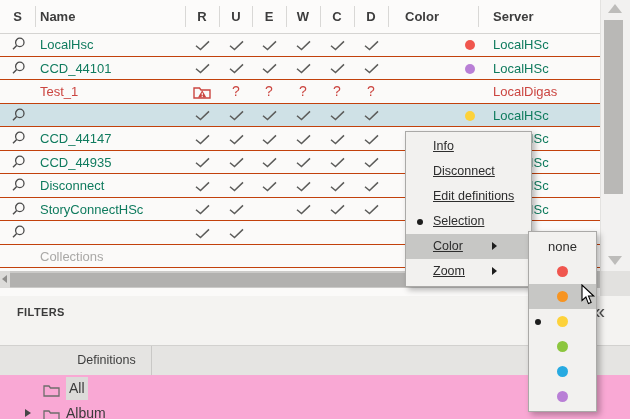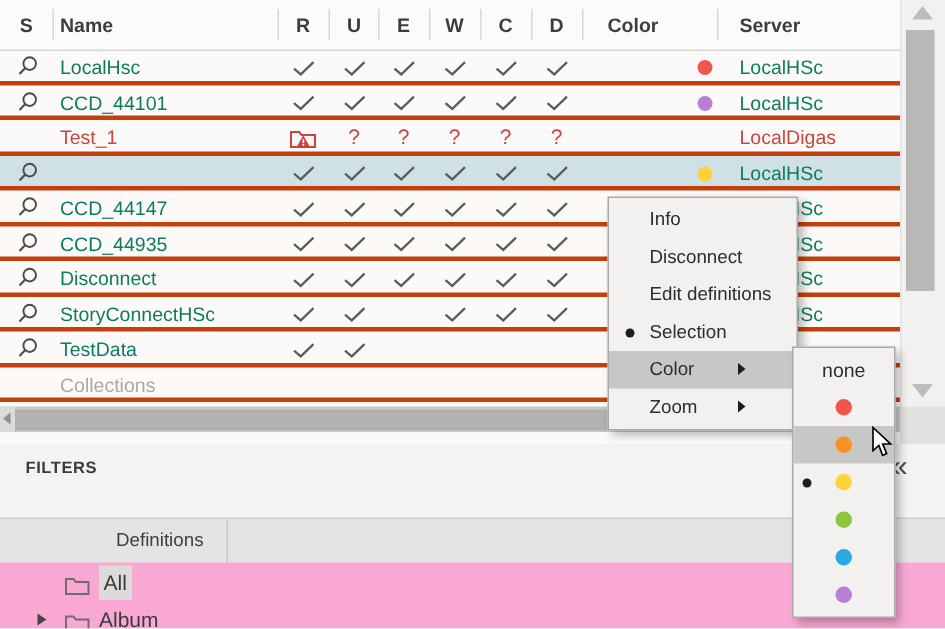--- a/index.html
+++ b/index.html
@@ -12,21 +12,21 @@
   .hc{position:absolute;top:0;height:33px;line-height:33px;font-size:13px;font-weight:bold;color:#3d3d3d;}
   .hc-s{left:0;width:35px;text-align:center;}
   .hc-name{left:40px;}
   .hc-chk{width:34px;text-align:center;}
   .hc-r{left:185px;}.hc-u{left:219px;}.hc-e{left:252px;}.hc-w{left:286px;}.hc-c{left:320px;}.hc-d{left:354px;}
   .hc-color{left:405px;}
   .hc-server{left:493px;}
   .hsep{position:absolute;top:6px;width:1px;height:21px;background:#d9d8d6;}
 
   #table-rows{position:absolute;left:0;top:33px;width:600px;z-index:1;}
-  .trow{position:relative;height:23.5px;box-sizing:border-box;border-bottom:3px solid #c2410c;}
+  .trow{position:relative;height:23.5px;box-sizing:border-box;border-bottom:1px solid #c2410c;}
   .sicon{position:absolute;left:11px;top:4px;width:15px;height:15px;}
   .cname{position:absolute;left:40px;top:0;line-height:23px;font-size:13px;white-space:nowrap;}
   .cserver{position:absolute;left:493px;top:0;line-height:23px;font-size:13px;white-space:nowrap;}
   .chk{position:absolute;top:6.5px;}
   .qmark{position:absolute;top:0;width:34px;text-align:center;line-height:23px;font-size:14px;}
   .warnico{position:absolute;top:4.5px;}
   .rdot{position:absolute;left:465px;top:7px;width:10px;height:10px;border-radius:50%;}
 
   
   .vscroll{position:absolute;left:600px;top:0;width:30px;height:271px;background:#f2f1f0;
@@ -64,21 +64,21 @@
     border-bottom:4.5px solid transparent;border-left:6px solid #464646;}
   .folder-icon{position:absolute;left:43px;top:4px;}
   .tree-label{position:absolute;left:66px;top:0;}
   .sel-label{background:#dcdbd9;padding:0 3px;}
 
   
   .menu{position:absolute;background:#f2f1ef;border:1px solid #aaa9a7;
     box-shadow:3px 3px 6px rgba(0,0,0,.28);box-sizing:content-box;padding:2px 0;}
   #context-menu{left:405px;top:131px;width:125px;z-index:10;}
   .mi{position:relative;height:25px;line-height:25px;padding-left:27px;font-size:12.5px;color:#2d2d2d;
-    box-sizing:border-box;}
+    box-sizing:border-box;text-decoration:underline;}
   .mi-marker{position:absolute;left:11px;top:9.5px;width:6px;height:6px;border-radius:50%;background:#1d1d1d;}
   .mi-arrow{position:absolute;left:86px;top:8px;width:0;height:0;border-top:4.5px solid transparent;
     border-bottom:4.5px solid transparent;border-left:5px solid #1d1d1d;}
   #color-submenu{left:528px;top:231px;width:67px;z-index:11;}
   .smi{position:relative;height:25px;display:flex;align-items:center;justify-content:center;
     font-size:13px;color:#2d2d2d;}
   .cdot{width:11px;height:11px;border-radius:50%;}
   .smi-marker{position:absolute;left:6px;top:9.5px;width:6px;height:6px;border-radius:50%;background:#1d1d1d;}
 
   .cursor{position:absolute;left:581px;top:284px;z-index:20;}
@@ -305,21 +305,20 @@
         <svg class="chk" style="left:363.5px" width="15" height="11" viewBox="0 0 15 11">
           <polyline points="1,5.8 5.5,9.6 14,1.4" fill="none" stroke="#5c5c5a" stroke-width="1.5"></polyline>
         </svg>
         <span class="cserver" style="color:#0f7b5e">LocalHSc</span>
       </div>
       <div class="trow">
         <span class="sicon"><svg width="15" height="15" viewBox="0 0 15 15">
             <circle cx="8.8" cy="5.4" r="4.2" fill="none" stroke="#4b4b4b" stroke-width="1.3"></circle>
             <line x1="5.7" y1="8.5" x2="2" y2="12.3" stroke="#4b4b4b" stroke-width="1.4"></line>
           </svg></span>
-        <span class="cname" style="color:#0f7b5e">TestData</span>
         <svg class="chk" style="left:194.5px" width="15" height="11" viewBox="0 0 15 11">
           <polyline points="1,5.8 5.5,9.6 14,1.4" fill="none" stroke="#5c5c5a" stroke-width="1.5"></polyline>
         </svg>
         <svg class="chk" style="left:228.5px" width="15" height="11" viewBox="0 0 15 11">
           <polyline points="1,5.8 5.5,9.6 14,1.4" fill="none" stroke="#5c5c5a" stroke-width="1.5"></polyline>
         </svg>
       </div>
       <div class="trow">
         <span class="cname" style="color:#a9a8a6">Collections</span>
       </div>

